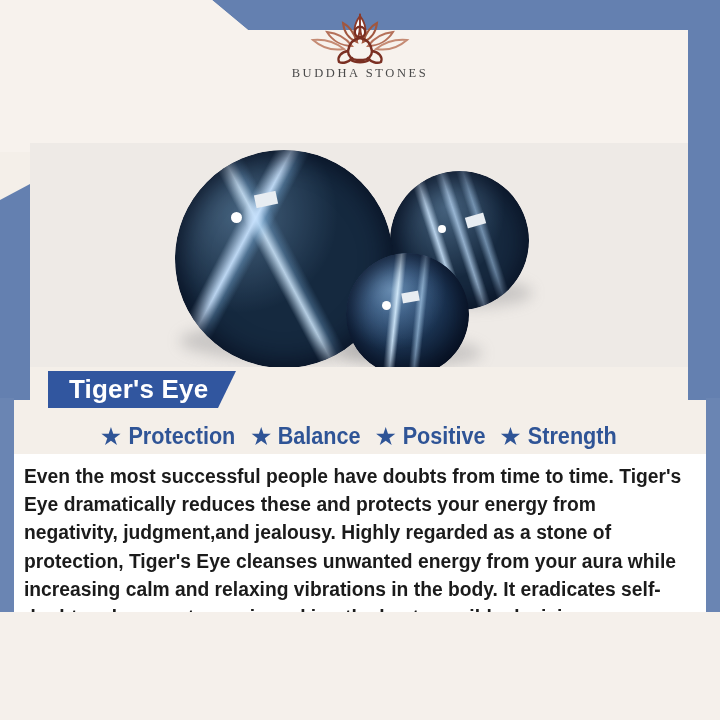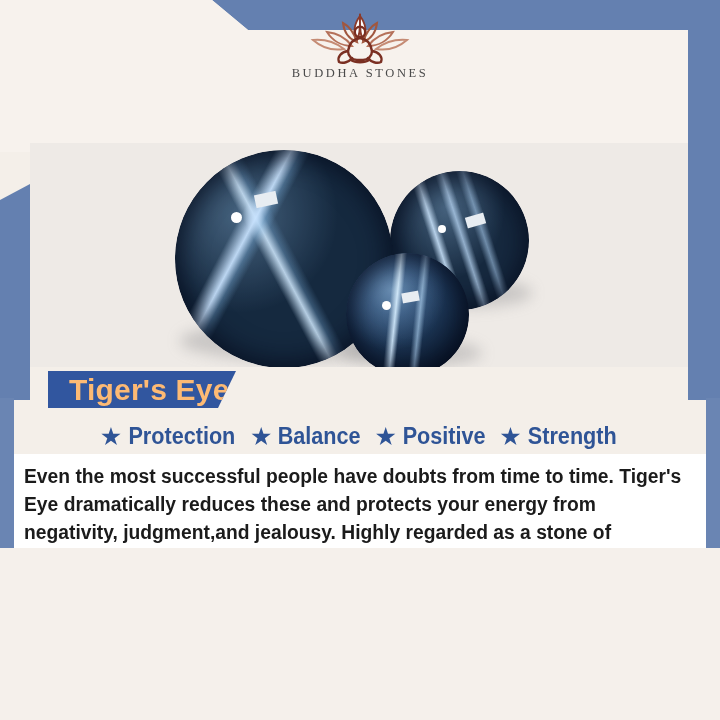--- a/index.html
+++ b/index.html
@@ -3,21 +3,21 @@
 <meta charset="utf-8">
 <style>
   html,body{margin:0;padding:0;}
   body{
     width:720px;height:720px;overflow:hidden;
     background:#f5f0eb;
     font-family:"Liberation Sans", sans-serif;
     position:relative;
   }
   #page{
-    position:relative;width:720px;height:548px;
+    position:relative;width:720px;height:612px;
     background:#f4efe9;overflow:hidden;
   }
 
   
   .blue-top{
     position:absolute;top:0;left:0;width:720px;height:30px;
     background:#6480b0;
     clip-path:polygon(212px 0, 720px 0, 720px 30px, 248px 30px);
   }
   .blue-right{
@@ -132,21 +132,21 @@
   }
 
   
   .name-banner{
     position:absolute;left:48px;top:371px;width:188px;height:37px;
     background:#31569f;
     clip-path:polygon(0 0, 188px 0, 170px 37px, 0 37px);
     display:flex;align-items:center;
   }
   .name-text{
-    color:#fdba74;font-weight:bold;font-size:30px;
+    color:#ffffff;font-weight:bold;font-size:26px;
     margin-left:21px;letter-spacing:.2px;
     font-family:"Liberation Sans",sans-serif;
   }
 
   
   .benefits{
     position:absolute;left:14px;top:418px;width:692px;height:36px;
     display:flex;align-items:center;justify-content:center;
     background:#f4efe9;
   }

